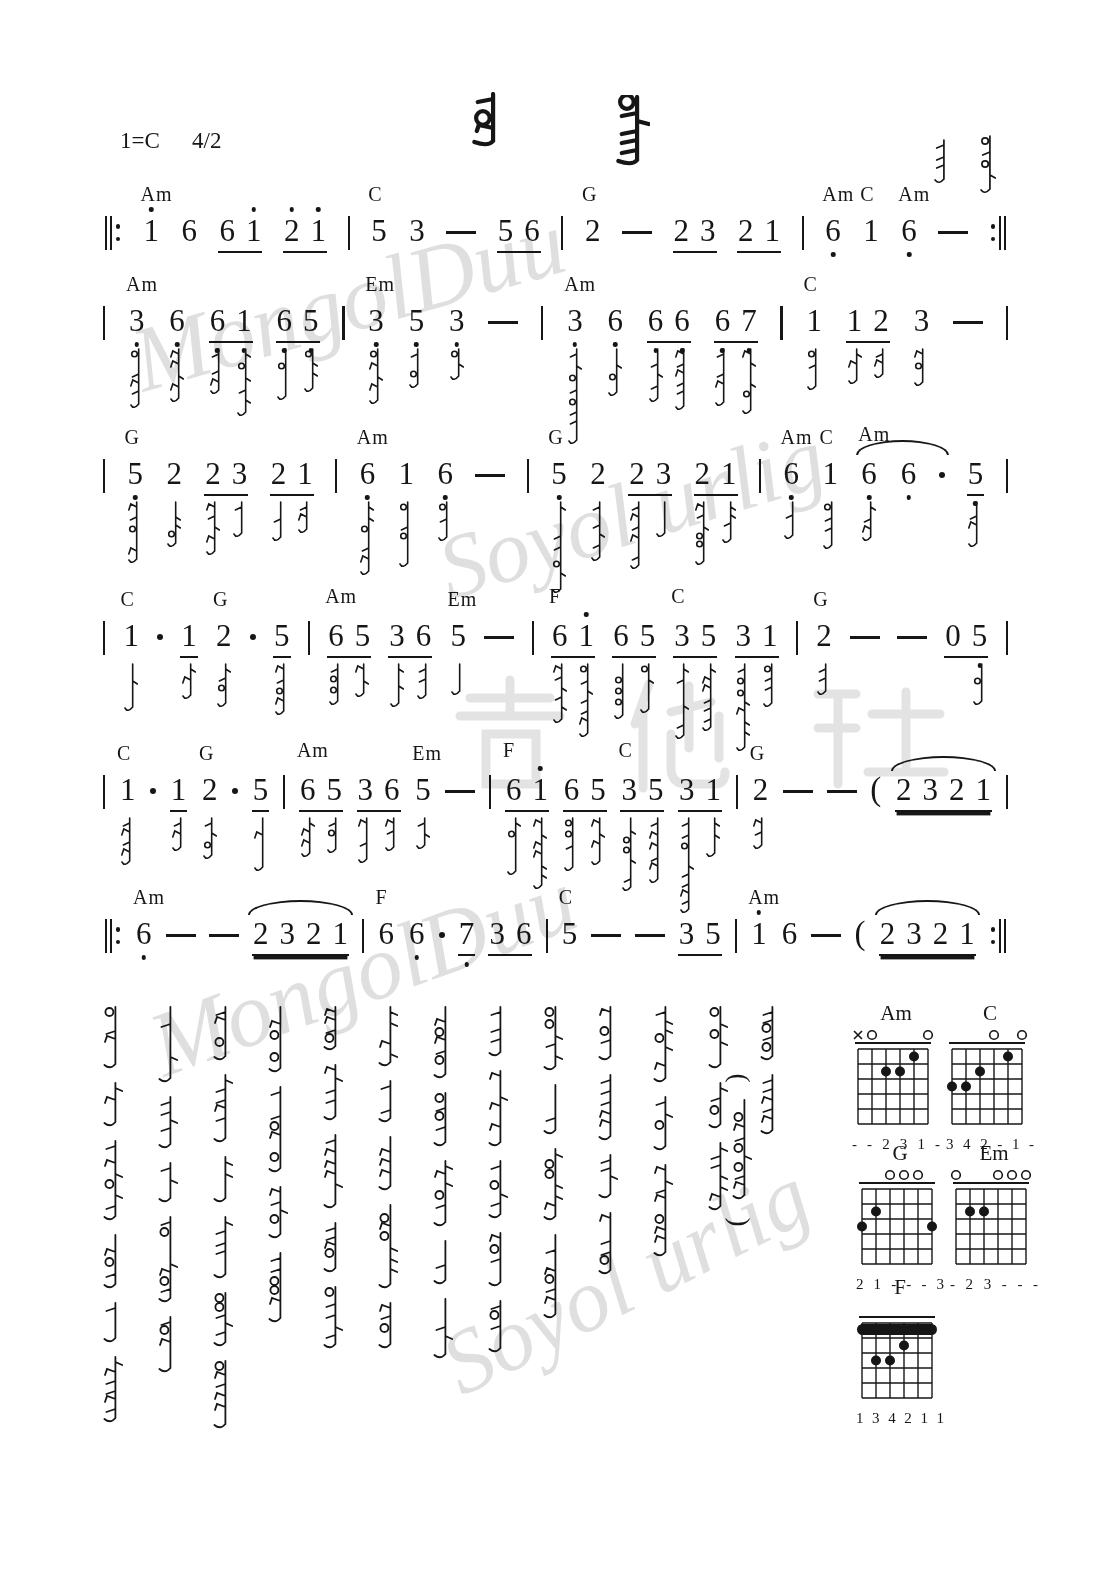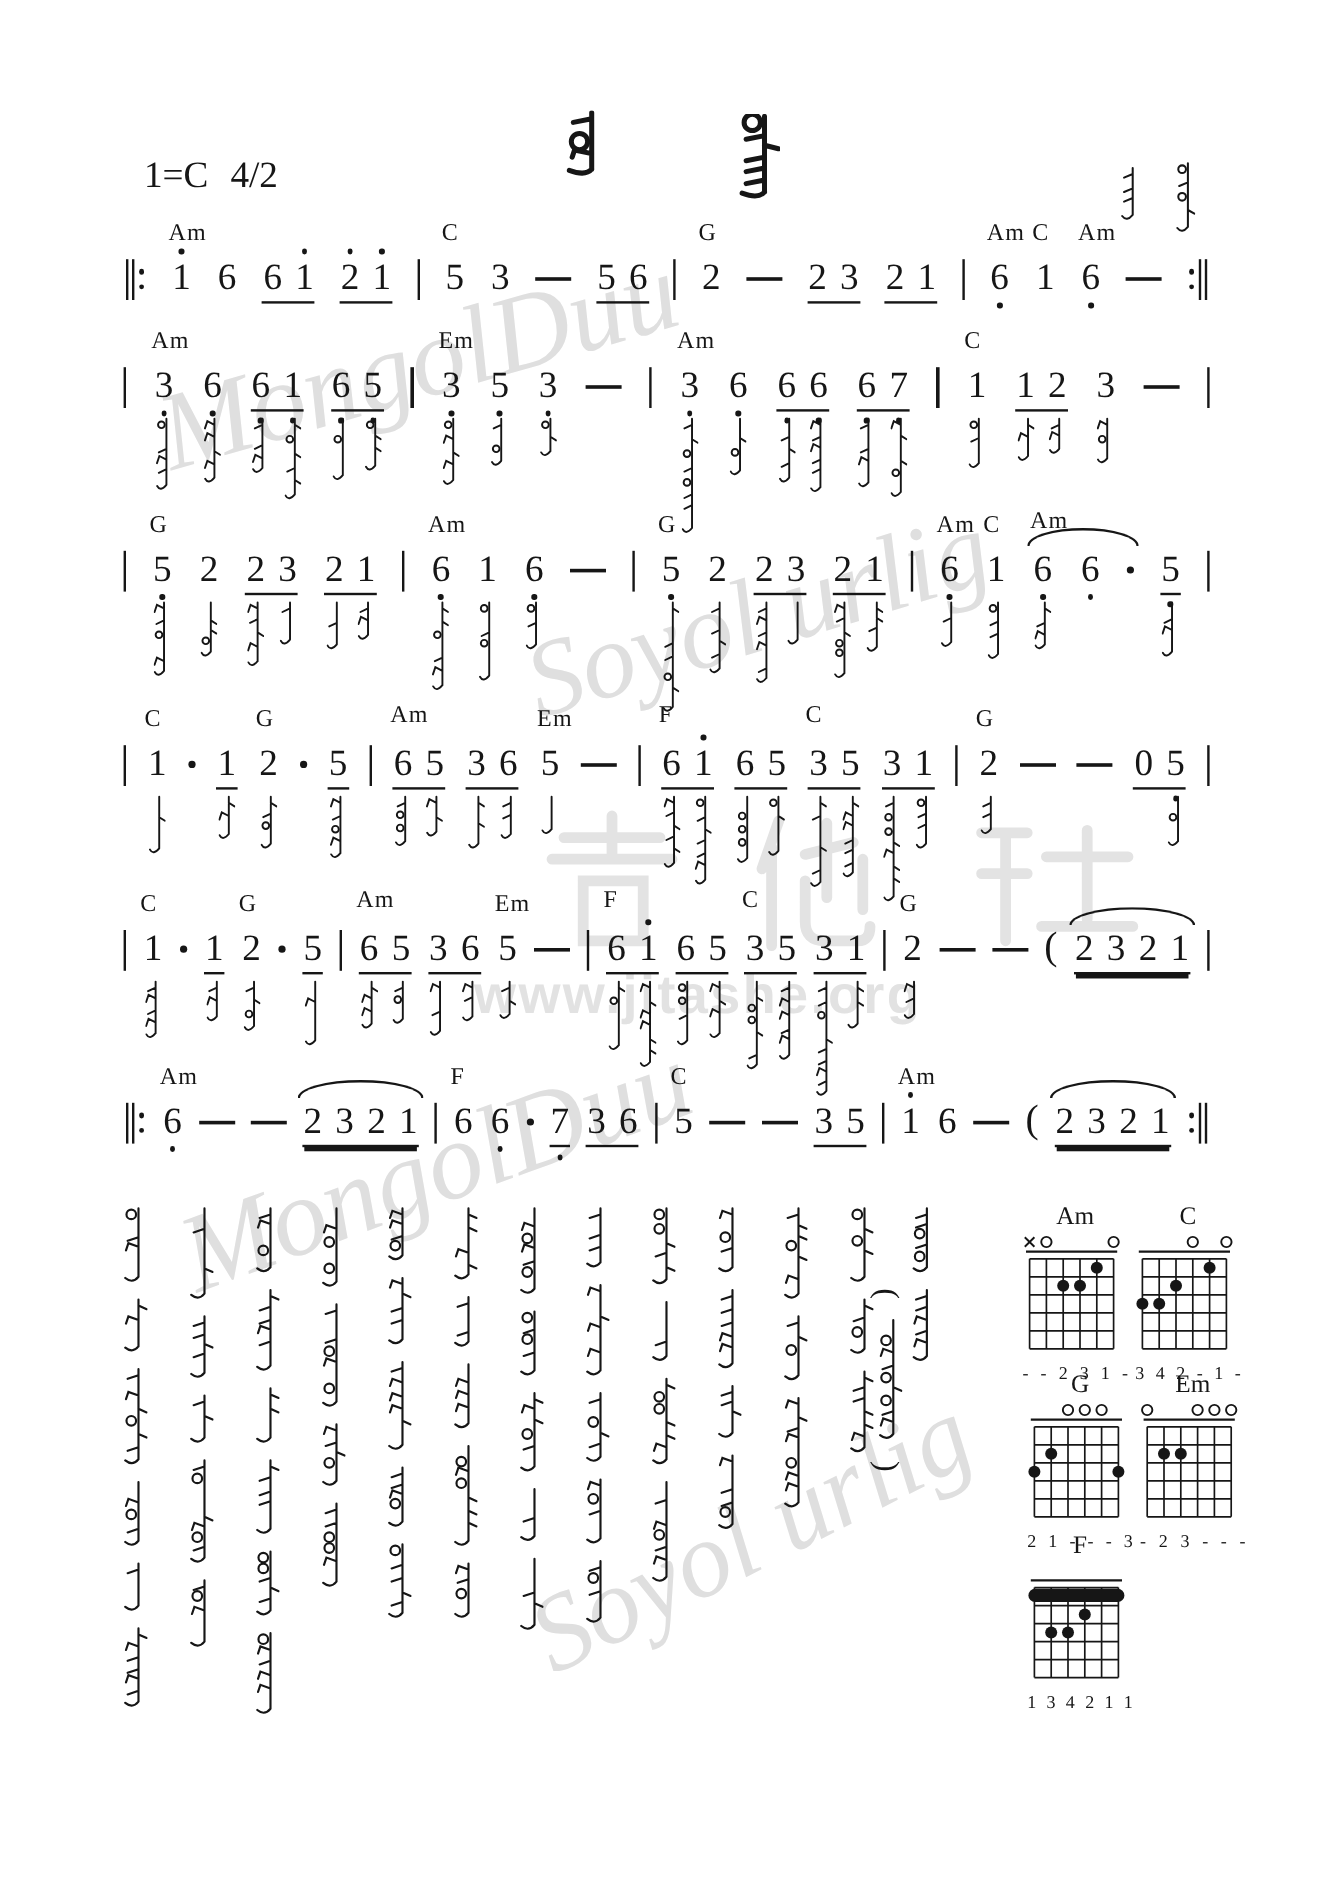--- a/index.html
+++ b/index.html
@@ -10,21 +10,21 @@
   .wm{position:absolute;z-index:0;color:#dfdfdf;font-style:italic;white-space:nowrap;
       font-family:"Liberation Serif",serif;pointer-events:none;line-height:1}
   #wm1{left:122px;top:318px;font-size:92px;transform:rotate(-16deg);transform-origin:left top}
   #wm2{left:428px;top:528px;font-size:90px;transform:rotate(-17deg);transform-origin:left top}
   #wm5{left:138px;top:1005px;font-size:92px;transform:rotate(-20deg);transform-origin:left top}
   #wm6{left:428px;top:1330px;font-size:90px;transform:rotate(-27deg);transform-origin:left top}
   #wm-url{left:395px;top:806px;font-size:45px;font-style:normal;font-weight:bold;
           font-family:"Liberation Sans",sans-serif;color:#e2e2e2;letter-spacing:2px}
   #wm-cjk{position:absolute;left:452px;top:672px;z-index:0;pointer-events:none}
   
-  .hdr-txt{position:absolute;z-index:1;font-size:31px}
+  .hdr-txt{position:absolute;z-index:1;font-size:23px}
   #key-sig{left:120px;top:128px}
   #time-sig{left:192px;top:128px}
   .glyph-abs{position:absolute;z-index:1}
   
   .sys{position:absolute;left:103px;width:905px;z-index:1;display:flex;
        justify-content:space-between;align-items:flex-start}
   .sys .d{font-size:31px;line-height:1.05;display:inline-block;padding:0 1px}
   .nw{position:relative;display:inline-block;text-align:center}
   .nw.ul1{border-bottom:2.4px solid #161616;padding-bottom:3px}
   .grp{position:relative;display:inline-flex;gap:9px;align-items:flex-start}
@@ -72,21 +72,20 @@
     <g stroke="#e3e3e3" stroke-width="9" fill="none" stroke-linecap="round">
       <path d="M18 26 H98 M58 8 V40 M8 44 H108 M34 62 H84 V112 H34 Z"></path>
       <g transform="translate(175,0)">
         <path d="M22 12 L8 52 M16 34 V116 M44 40 L84 30 M62 14 V76 M44 62 V96 q0 16 16 16 h28 q10 0 10 -12 M92 44 V86"></path>
       </g>
       <g transform="translate(360,0)">
         <path d="M6 22 H44 M26 22 V112 M6 56 H44 M60 42 H128 M94 20 V94 M56 100 H132"></path>
       </g>
     </g>
   </svg>
-  <span class="wm" id="wm-url">www.jitashe.org</span>
   <span class="wm" id="wm5">MongolDuu</span>
   <span class="wm" id="wm6">Soyol urlig</span>
 
   <span class="hdr-txt" id="key-sig">1=C</span>
   <span class="hdr-txt" id="time-sig">4/2</span>
   <span class="glyph-abs" id="title-glyph-1" style="left:472px;top:92px"><svg width="34" height="56">
         <g stroke="#161616" stroke-width="4.2" fill="none" stroke-linecap="round">
           <circle cx="10.9" cy="26" r="6.8" fill="none"></circle>
           <path d="M21.08 2 L21.08 49 M21.08 7 l-15.3 3 M21.08 36 l-14.28 -3 l-2 6 M21.08 49 q-5 6 -18.7 1"></path>
         </g>

